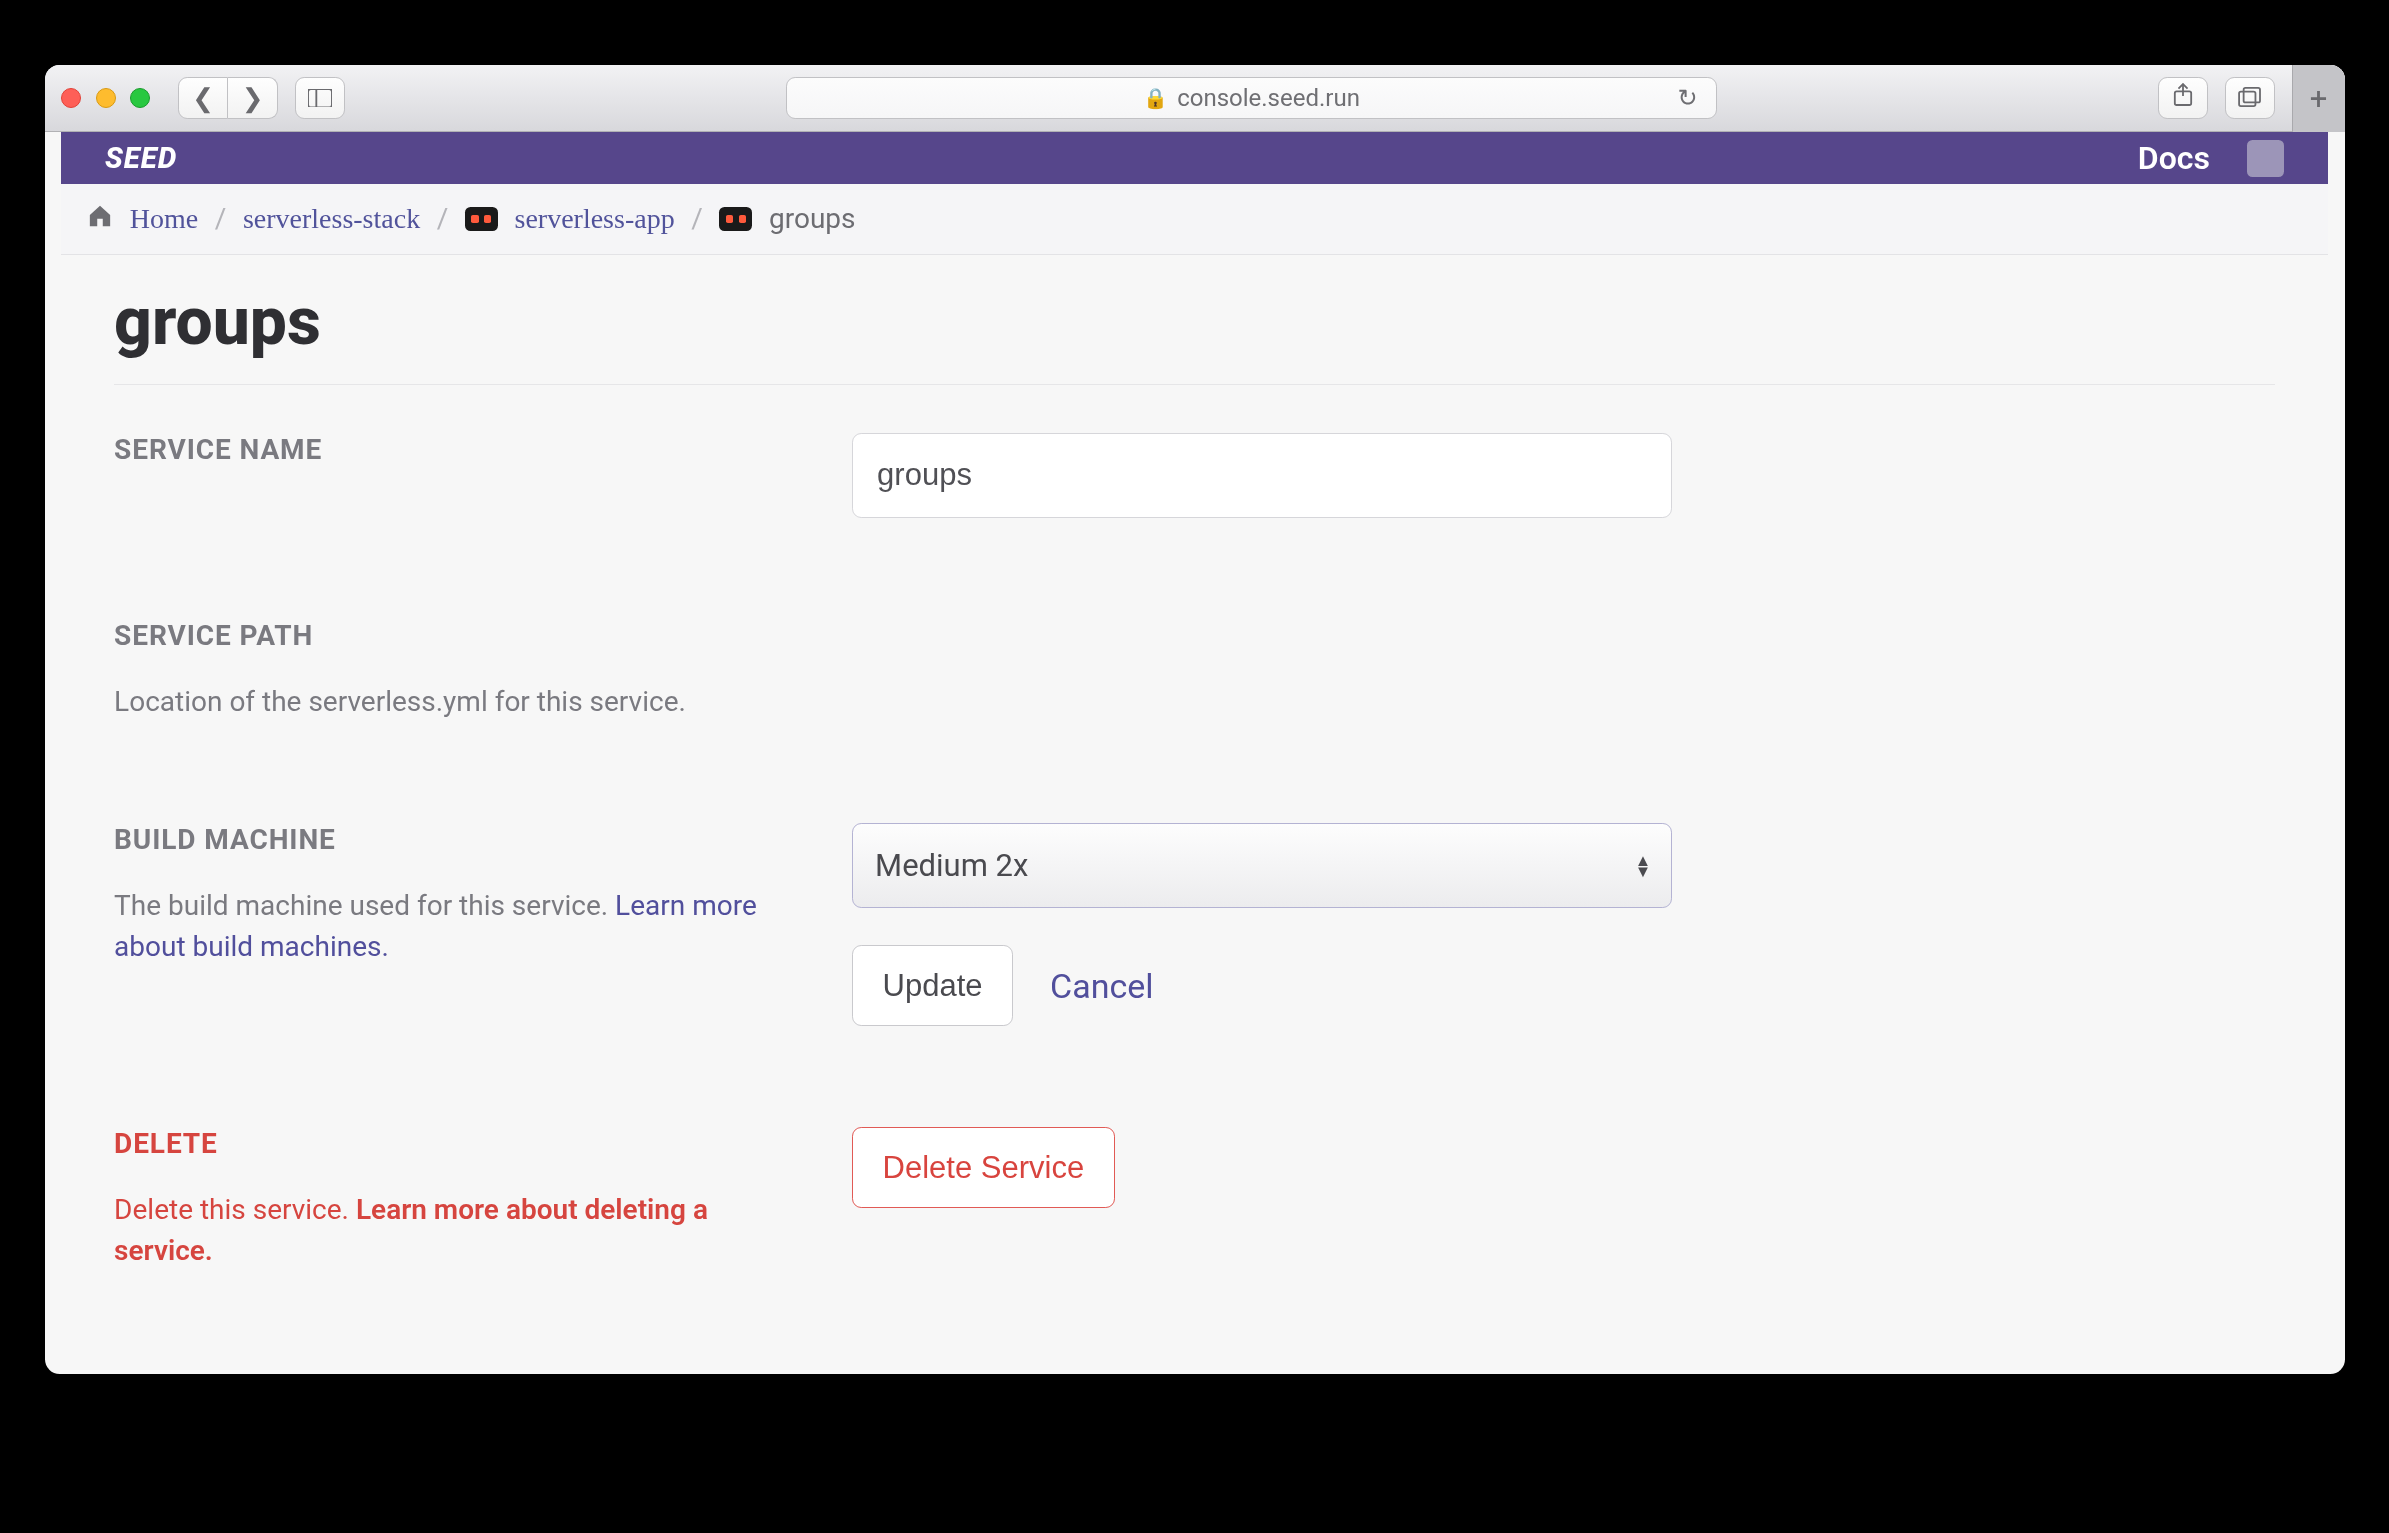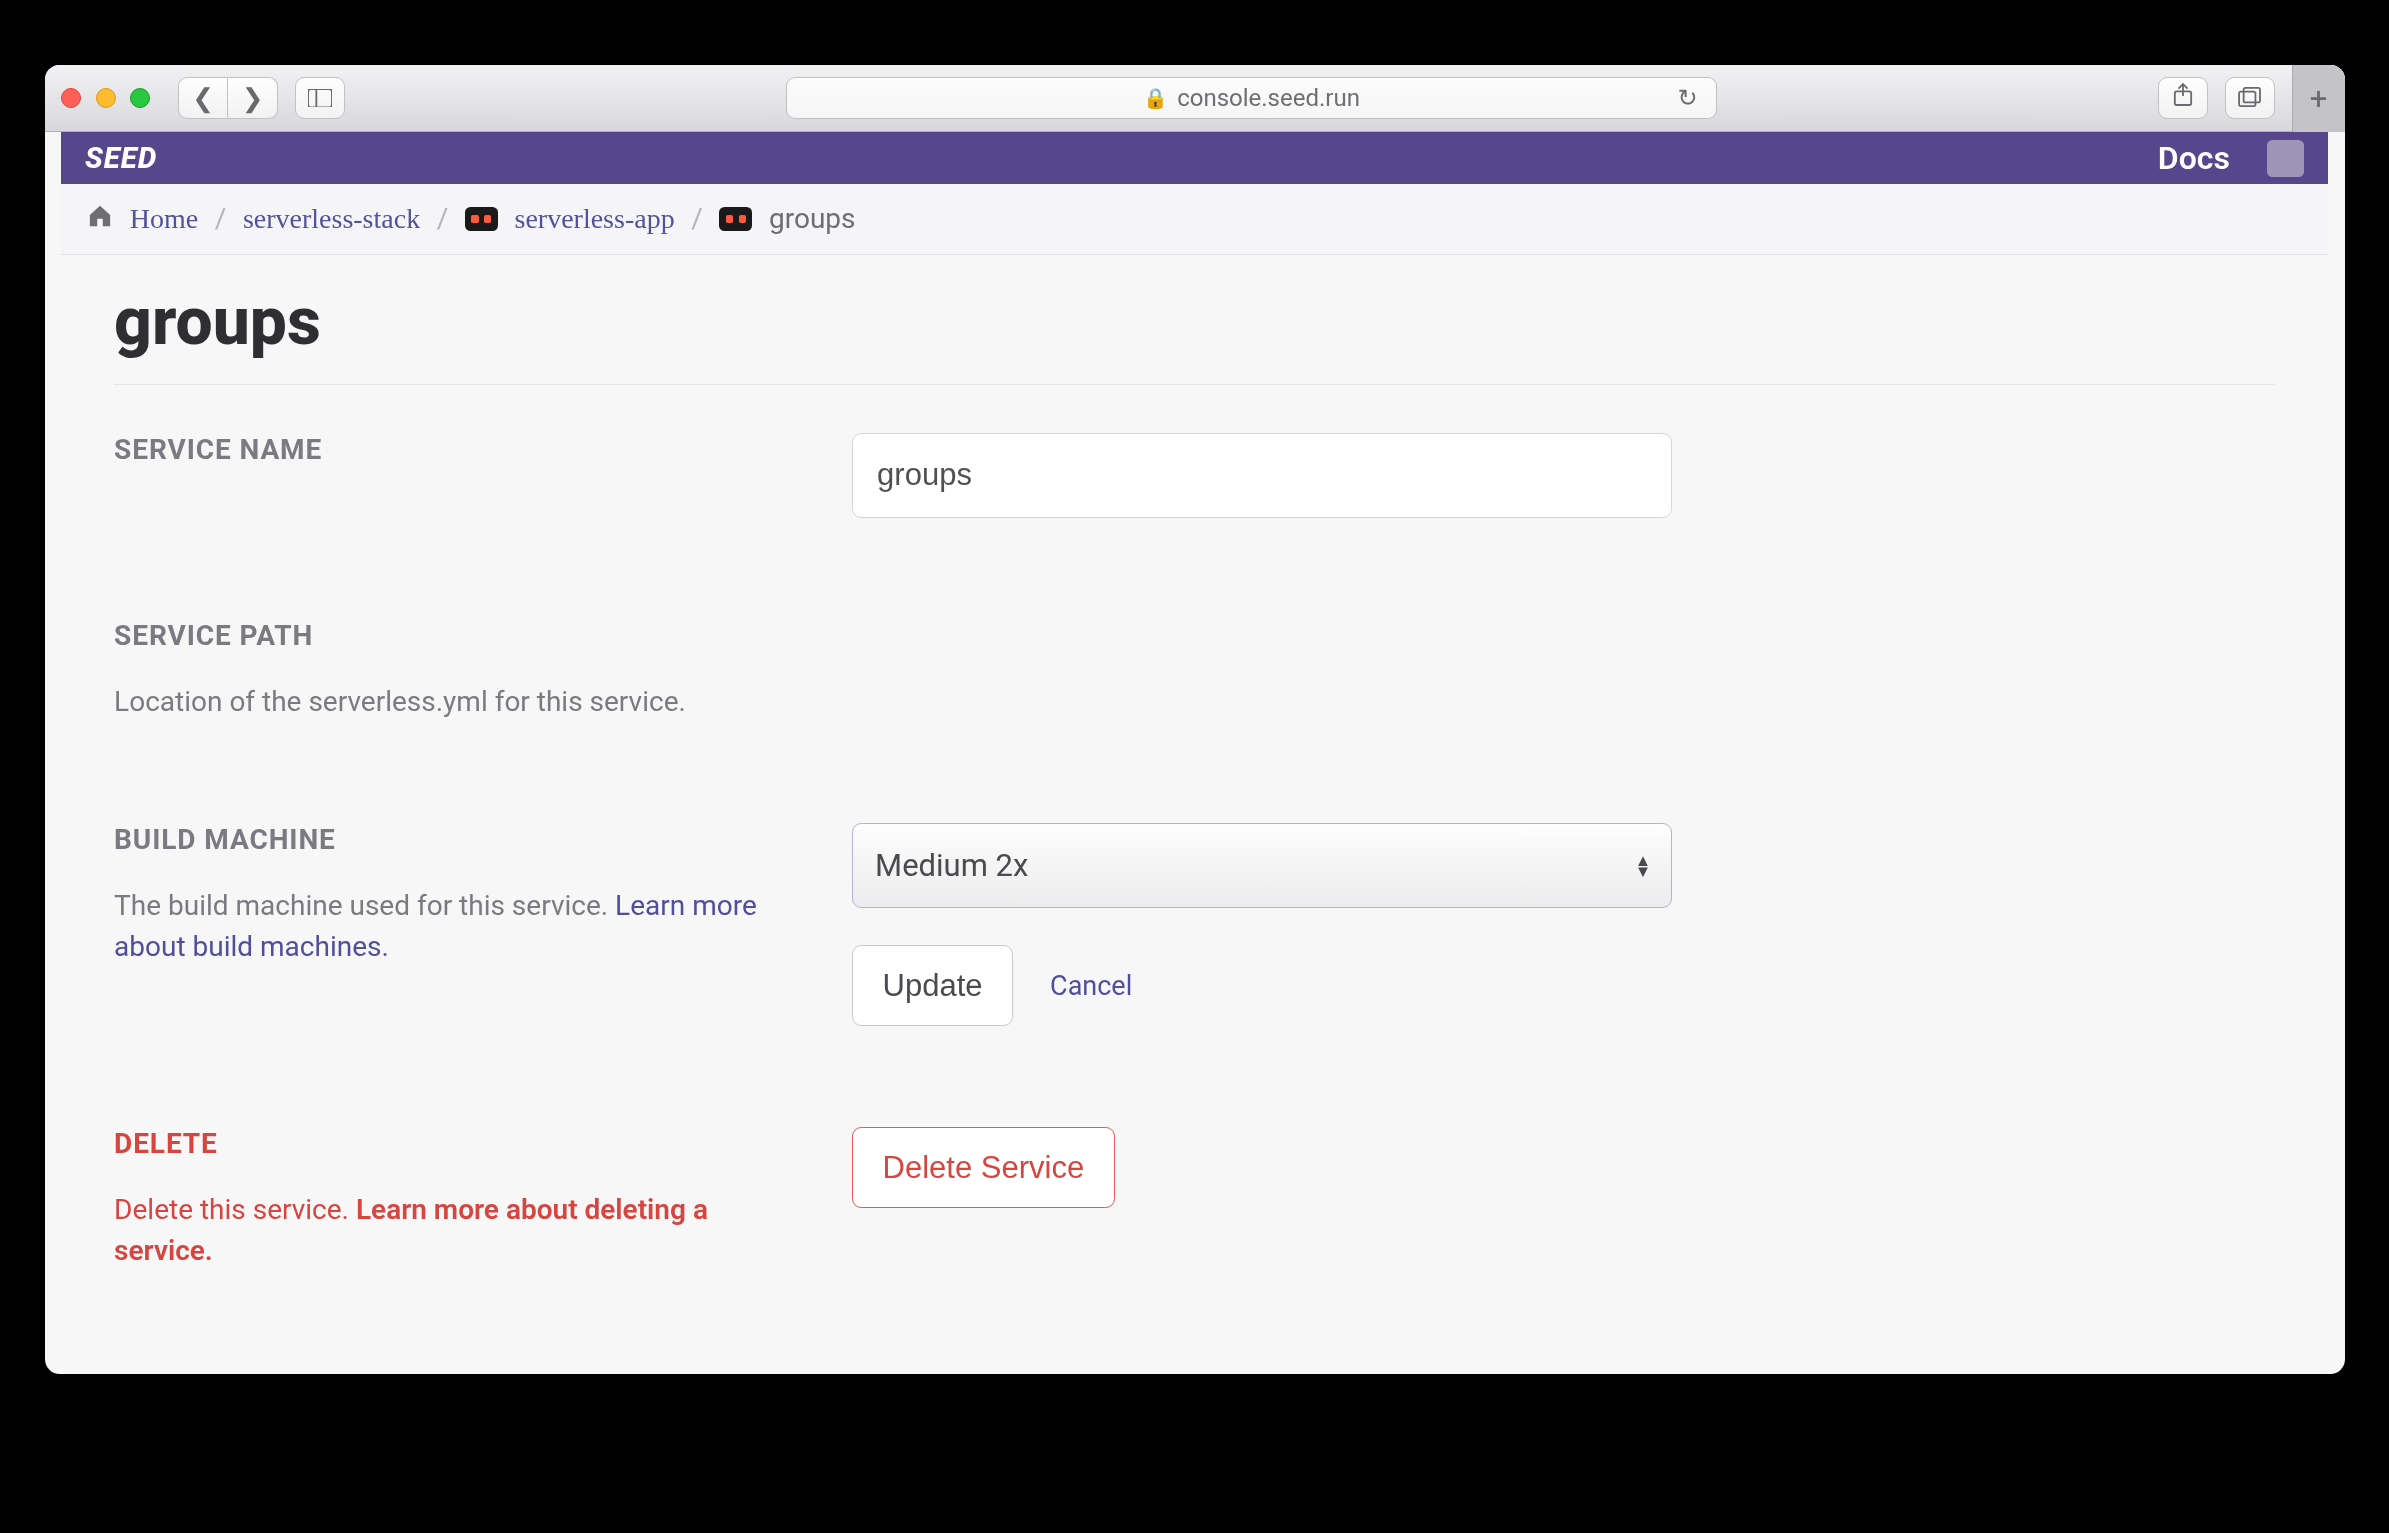--- a/index.html
+++ b/index.html
@@ -60,21 +60,21 @@
   .right-tools{display:flex;gap:16.6px;align-items:center;}
   .tab-plus{
     width:53px;height:67px;margin-right:-16.6px;
     background:#c4c4c8;display:flex;align-items:center;justify-content:center;
     font-size:31px;color:#6a6a6e;border-left:0.9px solid #a9a9ad;
   }
   
   .app-header{
     background:#56468b;height:52px;margin:0 16.6px;border-radius:0;
     display:flex;align-items:center;justify-content:space-between;
-    padding:0 24px;color:#fff;
+    padding:0 44px;color:#fff;
   }
   .app-header .brand{font-style:italic;font-weight:800;font-size:29.5px;letter-spacing:0.9px;}
   .app-header .right{display:flex;align-items:center;gap:37px;font-size:32px;font-weight:600;}
   .avatar{width:37px;height:37px;border-radius:5.5px;background:#9c95b8;}
   
   .crumbs{
     margin:0 16.6px;background:#f5f5f7;border-bottom:0.9px solid #e3e3e6;
     padding:18.4px 26px;display:flex;align-items:center;gap:16.6px;
     font-size:28px;color:#51539b;
   }
@@ -119,21 +119,21 @@
     position:absolute;right:20px;display:flex;flex-direction:column;gap:1.8px;
     font-size:16.6px;color:#4a4a4f;line-height:9.2px;
   }
   .btn{
     display:inline-flex;align-items:center;justify-content:center;
     height:81px;padding:0 29.5px;border-radius:9.2px;font-size:31px;
     border:1.8px solid #c9c9cd;background:#fff;color:#4a4a4f;cursor:pointer;
   }
   .btn.danger{border-color:#e15a55;color:#d8443e;}
   .inline-actions{display:flex;align-items:center;gap:37px;margin-top:37px;}
-  .cancel-link{font-size:27px;color:#514f9c;cursor:pointer;}
+  .cancel-link{font-size:34px;color:#514f9c;cursor:pointer;}
 </style>
 </head>
 <body>
 
 <div class="window">
 
   <div class="mac-toolbar">
     <div class="traffic">
       <div class="dot red"></div>
       <div class="dot yellow"></div>

